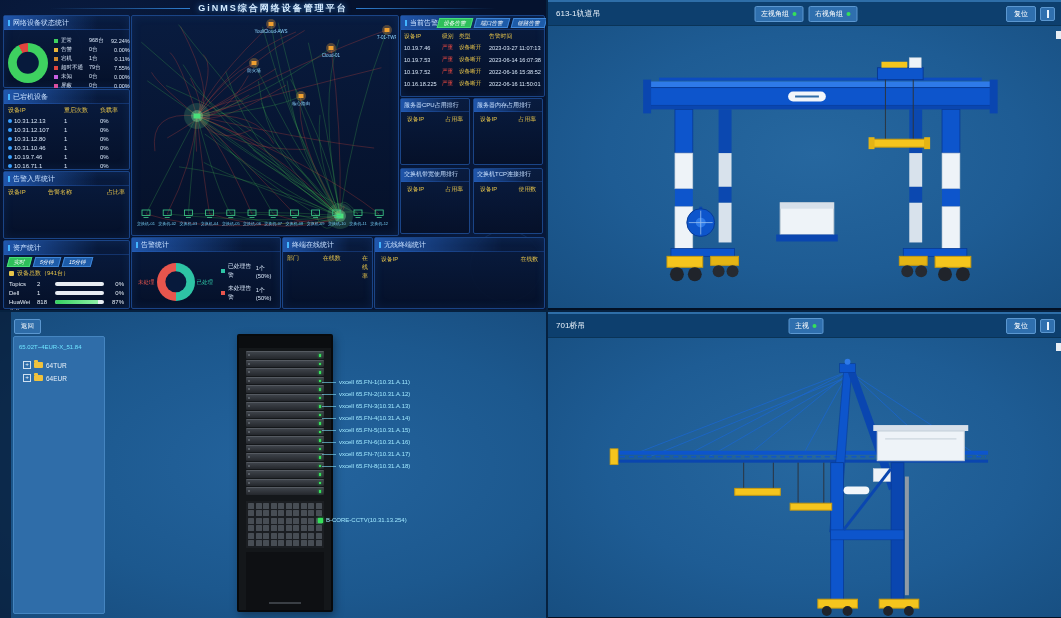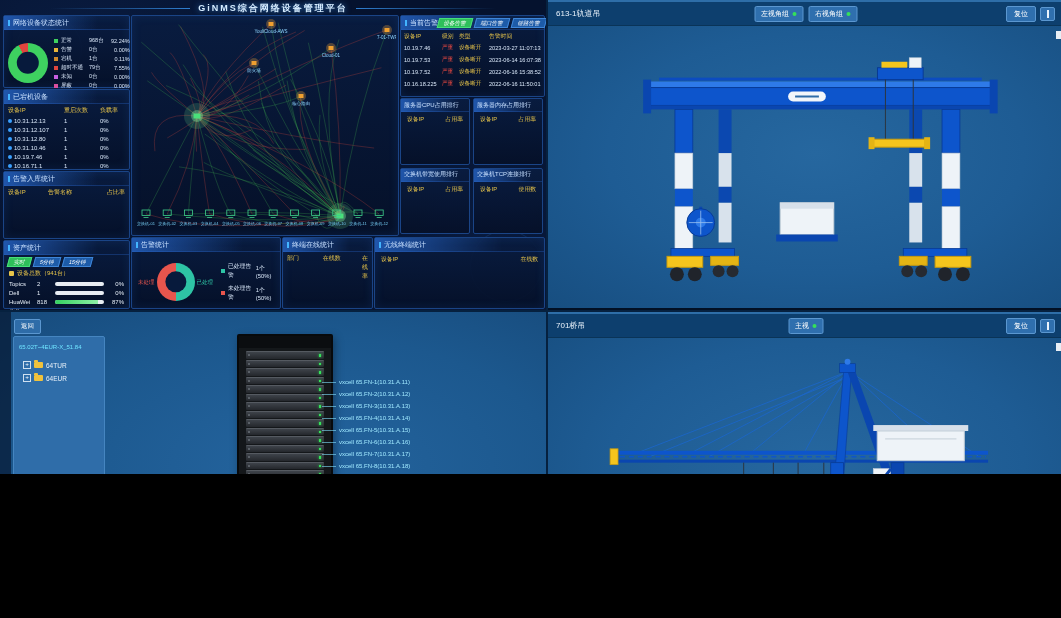--- a/index.html
+++ b/index.html
@@ -1,17 +1,17 @@
 <!DOCTYPE html>
 <html><head>
 <meta charset="utf-8">
 <style>
   html,body{margin:0;padding:0;background:#000;}
   body{font-family:"Liberation Sans",sans-serif;}
-  #stage{position:relative;width:1061px;height:474px;overflow:hidden;background:#021024;}
+  #stage{position:relative;width:1061px;height:618px;overflow:hidden;background:#021024;}
   section{position:absolute;overflow:hidden;}
 
   
   #q-tl{left:0;top:0;width:546px;height:310px;
     background:#05122e;
     background-image:radial-gradient(circle at 70px 60px,rgba(40,100,200,.12),transparent 45%),
                      radial-gradient(circle at 480px 240px,rgba(40,100,200,.10),transparent 40%);}
   .dash-title{position:absolute;left:0;top:1px;width:100%;height:15px;display:flex;align-items:center;justify-content:center;gap:8px;}
   .dash-title h1{margin:0;font-size:9px;font-weight:bold;color:#d6ecff;letter-spacing:2px;text-shadow:0 0 6px #2f7fd0;}
   .hline{height:1px;width:140px;}

